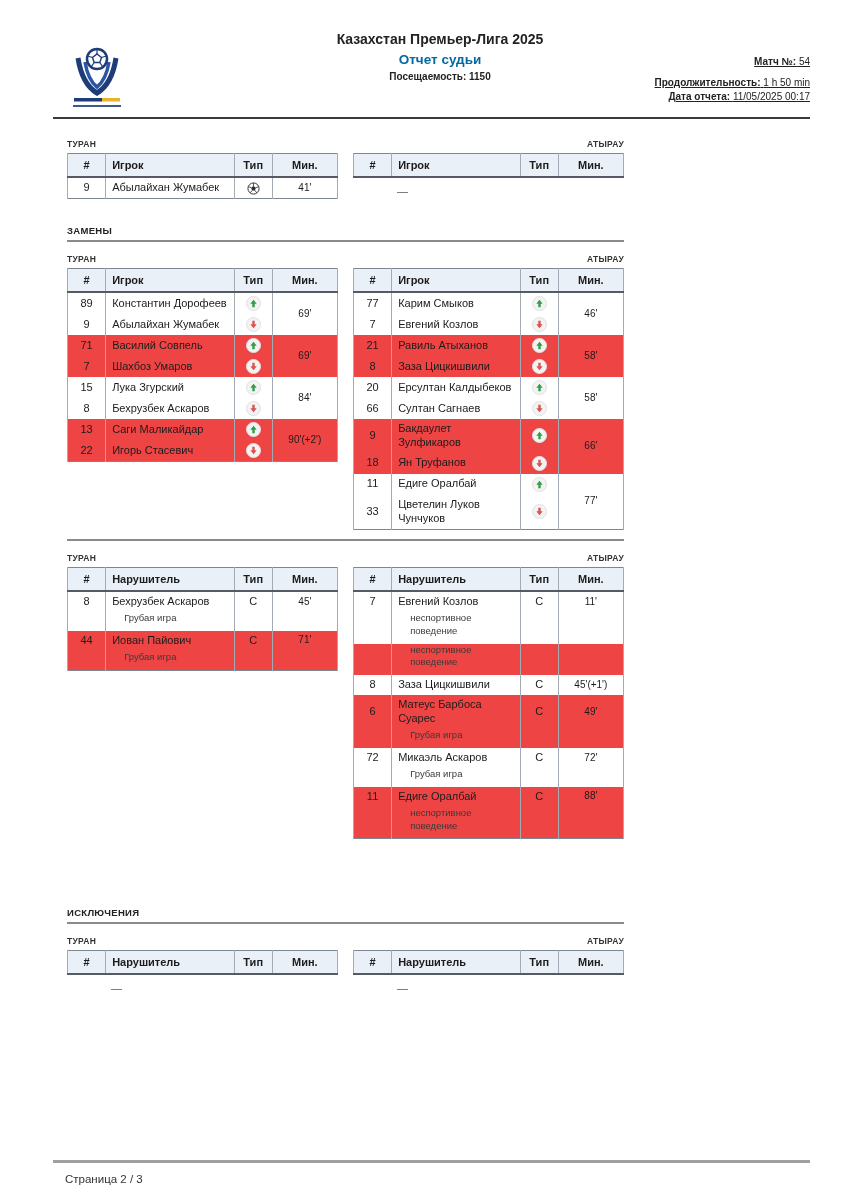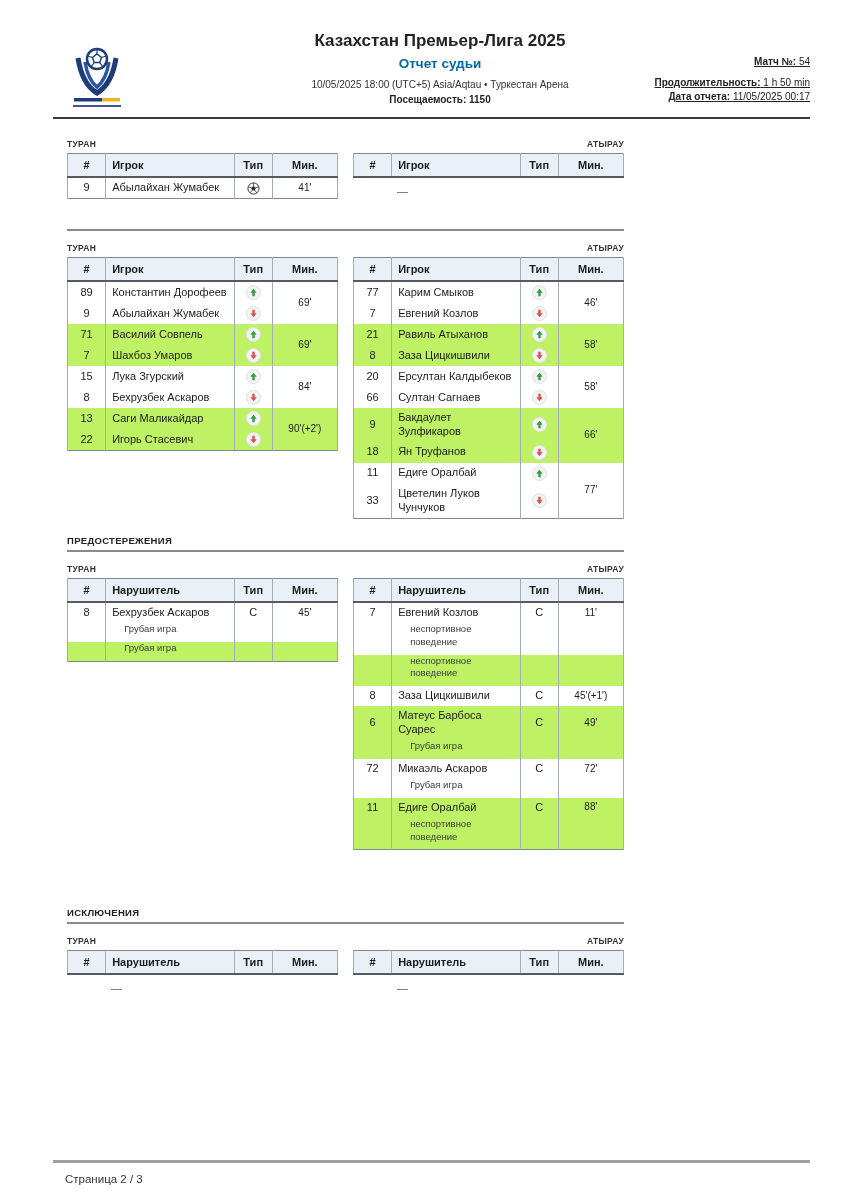--- a/index.html
+++ b/index.html
@@ -3,21 +3,21 @@
 <meta charset="utf-8">
 <style>
   * { margin:0; padding:0; box-sizing:border-box; }
   html,body { background:#ffffff; }
   body { font-family:"Liberation Sans", sans-serif; color:#1c1c1c; }
   .page { position:relative; width:848px; height:1200px; background:#fff; overflow:hidden; }
 
   
   .logo { position:absolute; left:71px; top:46px; width:52px; height:64px; }
   .hdr-center { position:absolute; left:240px; top:31px; width:400px; text-align:center; }
-  .hdr-league { font-size:17px; font-weight:bold; color:#222; }
+  .hdr-league { font-size:14px; font-weight:bold; color:#222; }
   .hdr-report { font-size:13.5px; font-weight:bold; color:#0369a1; margin-top:5px; }
   .hdr-dateline { font-size:10px; color:#333; margin-top:8px; }
   .hdr-attendance { font-size:10px; color:#222; margin-top:4px; font-weight:bold; }
   .hdr-right { position:absolute; right:38px; top:56px; text-align:right; font-size:10px; color:#222;text-decoration:underline; }
   .hdr-right .row { margin-bottom:0; }
   .hdr-right .row + .row { margin-top:10px; }
   .hdr-right .row.tight { margin-top:3px; }
   .hdr-right b { font-weight:bold; }
   .header-divider { position:absolute; left:53px; top:117px; width:757px; height:2px; background:#3a3a3a; }
 
@@ -37,21 +37,21 @@
   
   table { border-collapse:collapse; width:271px; font-size:11px; color:#1c1c1c;
           border:1.5px solid #7e8690; table-layout:fixed; }
   th { background:#eaf0f8; font-weight:bold; text-align:left; padding:5px 6px;
        border-left:1px solid #a5abb5; border-right:1px solid #a5abb5;
        border-bottom:2px solid #565b63; font-size:11px; }
   th.c { text-align:center; }
   td { padding:3px 6px; vertical-align:middle; border-left:1px solid #a5abb5;
        border-right:1px solid #a5abb5; line-height:1.27; }
   td.c { text-align:center; }
-  tr.shade td { background:#bef264; }
+  tr.shade td { background:#ef4444; }
   td.reason { font-size:9.5px; color:#3a3a3a; padding:0 6px 6px 18px; line-height:1.35; }
   td.minute { font-size:10px; }
   .empty-dash { font-size:11px; color:#555; margin:7px 0 0 44px; }
 
   .sub-icon { width:15px; height:15px; border-radius:50%; background:#f3f3f3;
               border:1px solid #e1e1e1; display:inline-flex; align-items:center;
               justify-content:center; vertical-align:middle; }
   .ball-icon { display:inline-block; vertical-align:middle; }
 
   
@@ -74,25 +74,20 @@
     <line x1="28.8" y1="16.5" x2="31.8" y2="20.8" stroke="#1d3c78" stroke-width="1.2"></line>
     <line x1="23.2" y1="16.5" x2="20.2" y2="20.8" stroke="#1d3c78" stroke-width="1.2"></line>
     <rect x="3" y="52" width="28" height="3.5" fill="#1d3c78"></rect>
     <rect x="31" y="52" width="18" height="3.5" fill="#e8b32a"></rect>
     <rect x="2" y="59" width="48" height="2" fill="#1d3c78" opacity="0.85"></rect>
   </svg>
 
   <div class="hdr-center">
     <div class="hdr-league">Казахстан Премьер-Лига 2025</div>
     <div class="hdr-report">Отчет судьи</div>
-    <div class="hdr-dateline">
-      <span>10/05/2025 18:00 (UTC+5) Asia/Aqtau</span>
-      <span>•</span>
-      <span>Туркестан Арена</span>
-    </div>
     <div class="hdr-attendance">
       <span>Посещаемость:</span>
       <span>1150</span>
     </div>
   </div>
 
   <div class="hdr-right">
     <div class="row">
       <b>Матч №:</b>
       <span>54</span>
@@ -170,20 +165,21 @@
               </thead>
               <tbody></tbody>
             </table>
             <div class="empty-dash">—</div>
           </div>
       </div>
     </div>
   </div>
 
   <div class="section" id="sec-subs">
+    <div class="section-title">ЗАМЕНЫ</div>
     <div class="section-rule"></div>
     <div class="team-row">
       <div class="team-block home">
         <div class="team-label">ТУРАН</div>
         <div id="subs-home">
             <table>
               <colgroup>
                 <col style="width: 38px;">
                 <col style="width: 128px;">
                 <col style="width: 38px;">
@@ -393,21 +389,20 @@
                     </span></td>
                 </tr>
               </tbody>
             </table>
           </div>
       </div>
     </div>
   </div>
 
   <div class="section" id="sec-cautions">
-    <div class="section-title">ПРЕДОСТЕРЕЖЕНИЯ</div>
     <div class="section-rule"></div>
     <div class="team-row">
       <div class="team-block home">
         <div class="team-label">ТУРАН</div>
         <div id="cautions-home">
             <table>
               <colgroup>
                 <col style="width: 38px;">
                 <col style="width: 128px;">
                 <col style="width: 38px;">
@@ -426,20 +421,26 @@
                   <td class="c">8</td>
                   <td>Бехрузбек Аскаров</td>
                   <td class="c">C</td>
                   <td class="c minute">45'</td>
                 </tr>
                 <tr class="">
                   <td></td>
                   <td class="reason">Грубая игра</td>
                   <td></td>
                   <td></td>
+                </tr>
+                <tr class="shade">
+                  <td class="c">44</td>
+                  <td>Иован Пайович</td>
+                  <td class="c">C</td>
+                  <td class="c minute">71'</td>
                 </tr>
                 <tr class="shade">
                   <td></td>
                   <td class="reason">Грубая игра</td>
                   <td></td>
                   <td></td>
                 </tr>
               </tbody>
             </table>
           </div>

